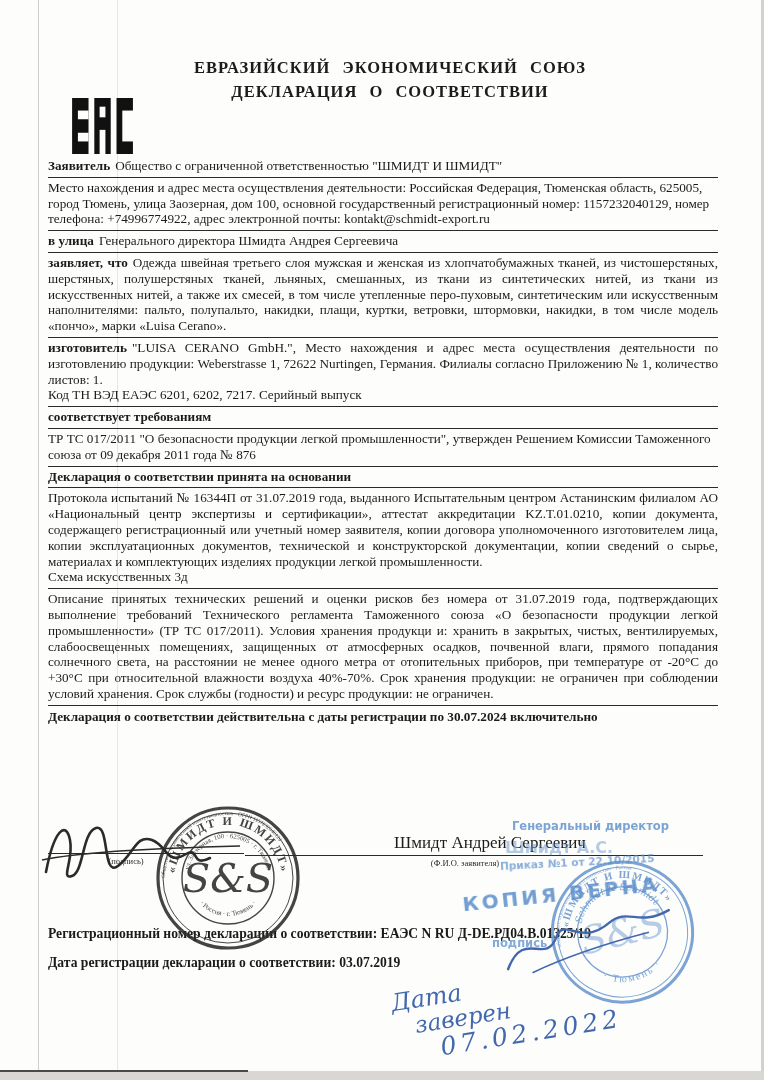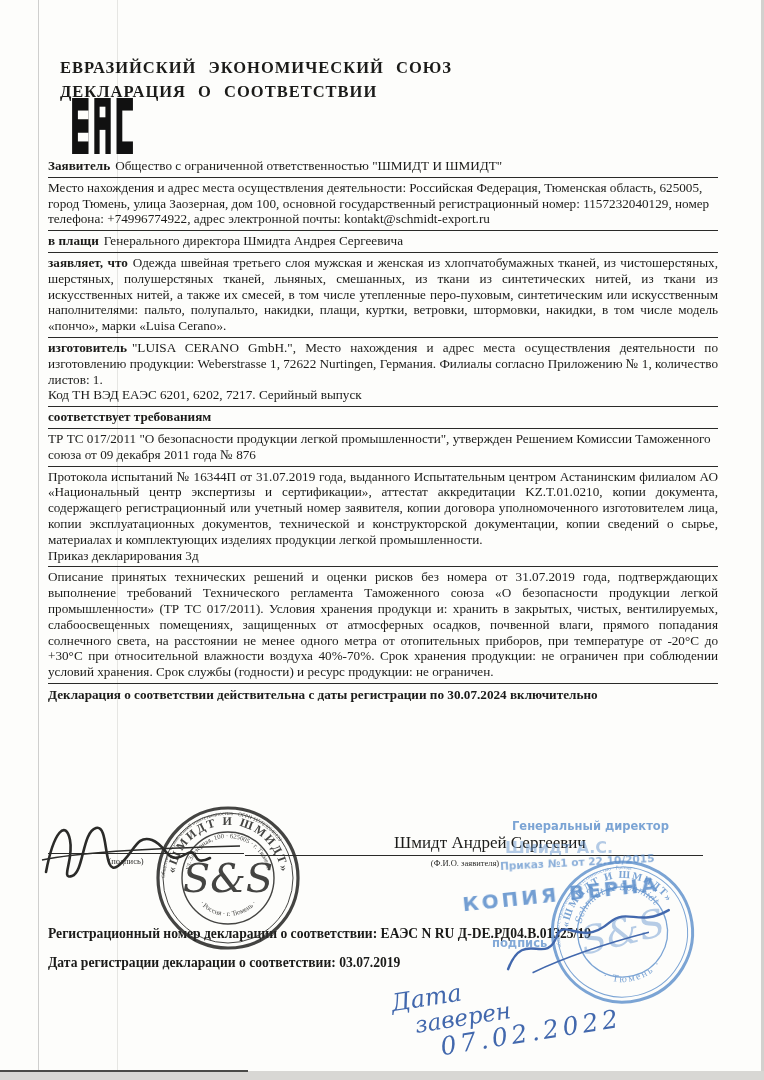--- a/index.html
+++ b/index.html
@@ -5,21 +5,21 @@
   html,body{margin:0;padding:0;background:#d7d6d3;}
   .page{position:relative;width:764px;height:1080px;background:#fdfdfb;overflow:hidden;
         font-family:"Liberation Serif","DejaVu Serif",serif;color:#1b1b19;}
   
   .crease-1{position:absolute;left:38px;top:0;width:1px;height:1080px;background:rgba(90,90,88,.28);}
   .crease-2{position:absolute;left:117px;top:0;width:1px;height:1080px;background:rgba(90,90,88,.14);}
   .edge-right{position:absolute;right:0;top:0;width:3px;height:1080px;background:#d2d1ce;}
   .edge-bottom{position:absolute;left:0;bottom:0;width:764px;height:9px;background:#d8d7d4;}
   .edge-bottom-line{position:absolute;left:0;bottom:8px;width:248px;height:2px;background:#4a4a48;}
 
-  .title{position:absolute;top:56px;left:60px;width:660px;text-align:left;font-weight:bold;
+  .title{position:absolute;top:56px;left:60px;width:660px;text-align:center;font-weight:bold;
          font-size:16.5px;line-height:24px;letter-spacing:1px;word-spacing:7px;}
   .eac{position:absolute;left:72px;top:98px;}
 
   .doc-body{position:absolute;left:48px;top:156px;width:670px;font-size:13.2px;line-height:15.8px;}
   .row{border-bottom:1.5px solid #2a2a28;padding:2px 0 3px;}
   .row p{margin:0;}
   .just{text-align:justify;}
   .lbl{font-weight:bold;margin-right:5px;text-align:right;}
   .hrow{font-weight:bold;}
 
@@ -87,38 +87,41 @@
   </div>
 
   <div class="doc-body">
     <div class="row">
       <p><b class="lbl">Заявитель</b><span>Общество с ограниченной ответственностью "ШМИДТ  И  ШМИДТ"</span></p>
     </div>
     <div class="row">
       <p>Место нахождения и адрес места осуществления деятельности: Российская Федерация, Тюменская область, 625005, город Тюмень, улица Заозерная, дом 100, основной государственный регистрационный номер: 1157232040129, номер телефона: +74996774922, адрес электронной почты: kontakt@schmidt-export.ru</p>
     </div>
     <div class="row">
-      <p><b class="lbl">в плащи</b><span>Генерального директора  Шмидта  Андрея  Сергеевича</span></p>
+      <p><b class="lbl">в улица</b><span>Генерального директора  Шмидта  Андрея  Сергеевича</span></p>
     </div>
     <div class="row">
       <p class="just"><b class="lbl">заявляет, что</b><span>Одежда швейная третьего слоя мужская и женская из хлопчатобумажных тканей, из чистошерстяных, шерстяных, полушерстяных тканей, льняных, смешанных, из ткани из синтетических нитей, из ткани из искусственных нитей, а также их смесей, в том числе утепленные перо-пуховым, синтетическим или искусственным наполнителями: пальто, полупальто, накидки, плащи, куртки, ветровки, штормовки, накидки, в том числе модель «пончо», марки «Luisa  Cerano».</span></p>
     </div>
     <div class="row">
       <p class="just"><b class="lbl">изготовитель</b><span>"LUISA CERANO GmbH.", Место нахождения и адрес места осуществления деятельности по изготовлению продукции: Weberstrasse 1, 72622 Nurtingen, Германия. Филиалы согласно Приложению № 1, количество листов: 1.</span></p>
       <p>Код ТН ВЭД ЕАЭС 6201, 6202, 7217. Серийный выпуск</p>
     </div>
     <div class="row hrow">
       <p>соответствует требованиям</p>
     </div>
     <div class="row">
       <p>ТР ТС 017/2011 "О безопасности продукции легкой промышленности", утвержден Решением Комиссии Таможенного союза от 09 декабря 2011 года № 876</p>
     </div>
+    <div class="row hrow">
+      <p>Декларация о соответствии принята на основании</p>
+    </div>
     <div class="row">
       <p class="just">Протокола испытаний № 16344П от 31.07.2019 года, выданного Испытательным центром Астанинским филиалом АО «Национальный центр экспертизы и сертификации», аттестат аккредитации KZ.T.01.0210, копии документа, содержащего регистрационный или учетный номер заявителя, копии договора уполномоченного изготовителем лица, копии эксплуатационных документов,  технической и конструкторской  документации, копии сведений о сырье, материалах и комплектующих  изделиях продукции легкой промышленности.</p>
-      <p>Приказ декларирования 3д</p>
+      <p>Схема искусственных 3д</p>
     </div>
     <div class="row">
       <p class="just">Описание принятых технических решений и оценки рисков без номера от 31.07.2019 года, подтверждающих  выполнение требований Технического регламента Таможенного союза «О безопасности продукции легкой промышленности» (ТР  ТС  017/2011).  Условия хранения продукци  и: хранить в закрытых,  чистых,  вентилируемых,  слабоосвещенных помещениях,  защищенных  от атмосферных  осадков,  почвенной влаги,  прямого попадания солнечного света,  на расстоянии не менее одного метра от отопительных приборов, при температуре  от -20°С до +30°С  при относительной влажности воздуха  40%-70%.  Срок хранения продукции:  не ограничен при соблюдении условий хранения. Срок службы  (годности)  и ресурс продукции:  не ограничен.</p>
     </div>
     <div class="hrow" style="padding:3px 0;">
       <p style="margin:0;">Декларация о соответствии  действительна с даты регистрации по 30.07.2024 включительно</p>
     </div>
   </div>
 
   <div class="sig-line-left"></div>

